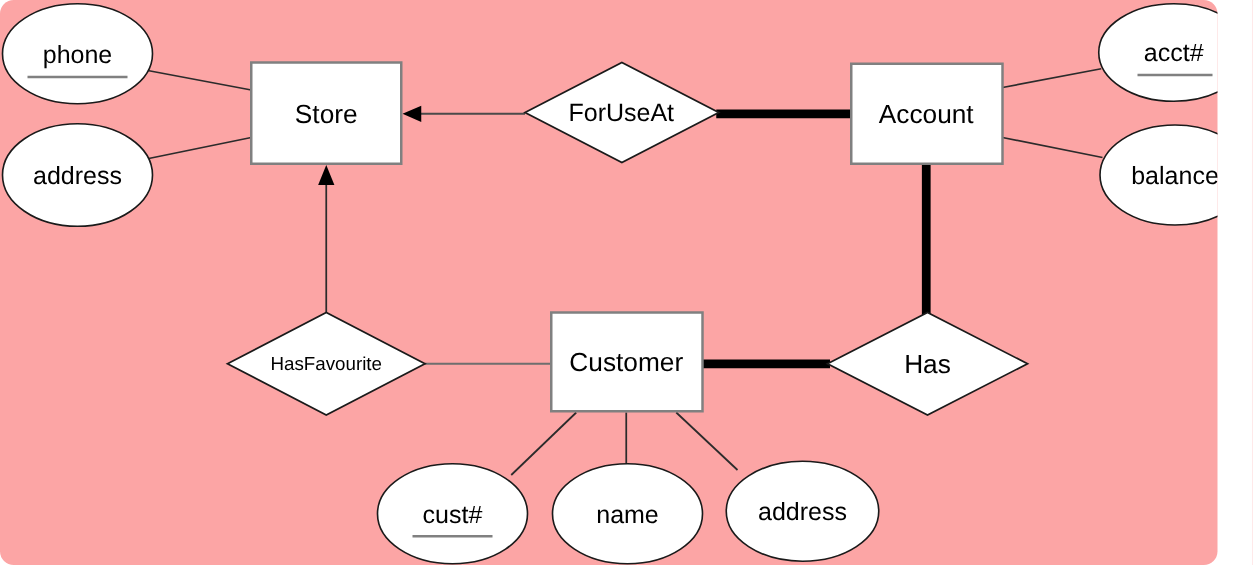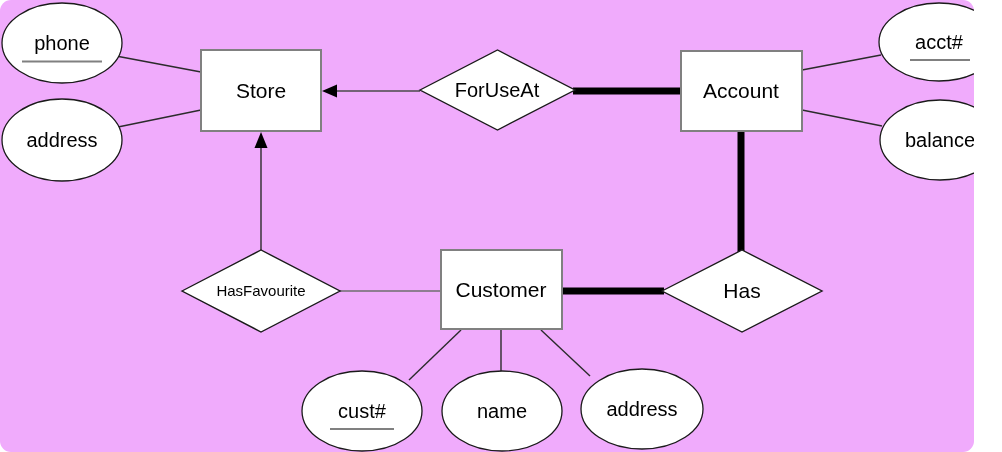--- a/index.html
+++ b/index.html
@@ -4,21 +4,21 @@
 <style>
   html, body {
     margin: 0;
     padding: 0;
     background: #ffffff;
   }
   .canvas {
     position: relative;
     width: 974px;
     height: 452px;
-    background: #f0abfc;
+    background: #fca5a5;
     overflow: hidden;
     font-family: "Liberation Sans", sans-serif;
     border-radius: 11px;
   }
   svg text {
     font-family: "Liberation Sans", sans-serif;
     fill: #000000;
   }
   .entity-rect {
     fill: #ffffff;

